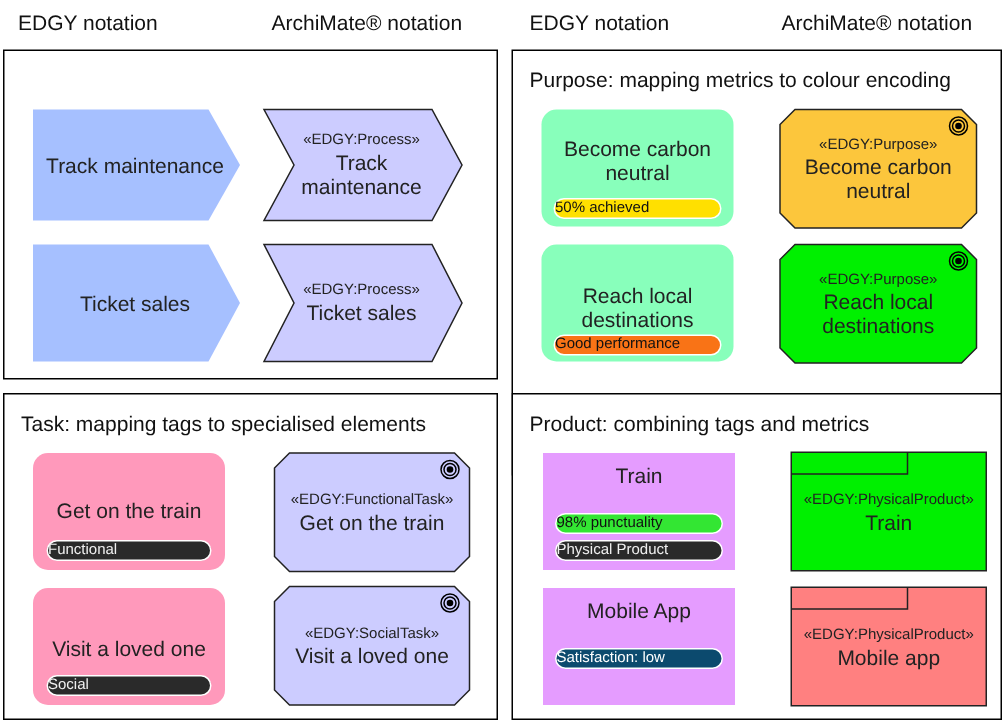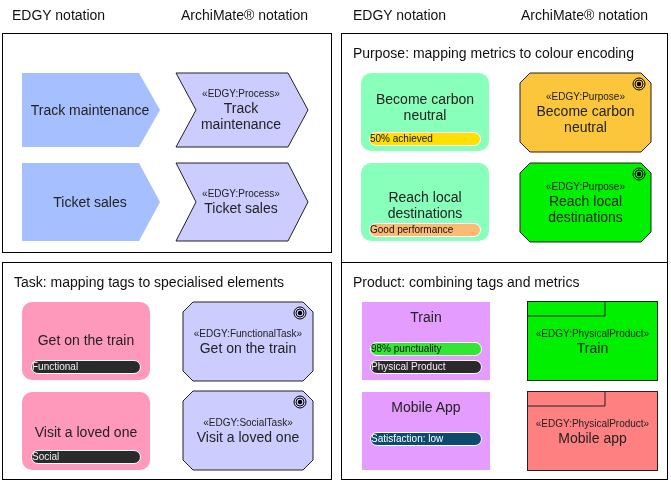--- a/index.html
+++ b/index.html
@@ -87,21 +87,21 @@
       <span class="big">Become carbon</span>
       <span class="big">neutral</span>
     </div>
   </div>
 
   <div class="abs" style="left:19px;top:129px;width:128px;height:78px;background:#88ffbb;border-radius:10px;">
     <div class="abs center-text" style="left:0;top:22px;width:128px;height:40px;">
       <span class="big">Reach local</span>
       <span class="big">destinations</span>
     </div>
-    <div class="pill" style="left:8px;top:60px;width:110px;background:#fdba74;">Good performance</div>
+    <div class="pill" style="left:8px;top:60px;width:110px;background:#f97316;">Good performance</div>
   </div>
 
   <div class="abs" style="left:178px;top:129px;width:131px;height:79px;">
     <svg class="shape" width="131" height="79">
         <polygon points="10,0 121,0 131,10 131,69 121,79 10,79 0,69 0,10" fill="#00f000" stroke="#222" stroke-width="1"></polygon>
       </svg>
     <svg class="target" style="left:112px;top:4px;" viewBox="0 0 14 14">
         <circle cx="7" cy="7" r="6" fill="none" stroke="#000" stroke-width="1"></circle>
         <circle cx="7" cy="7" r="4" fill="none" stroke="#000" stroke-width="1"></circle>
         <circle cx="7" cy="7" r="2.2" fill="#000"></circle>

